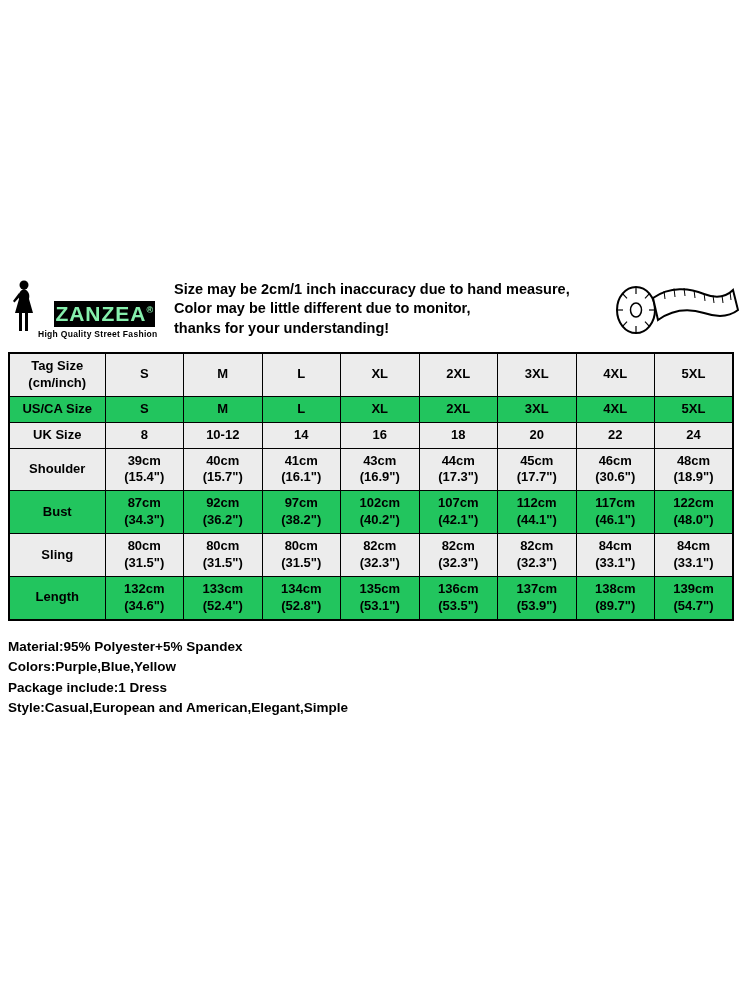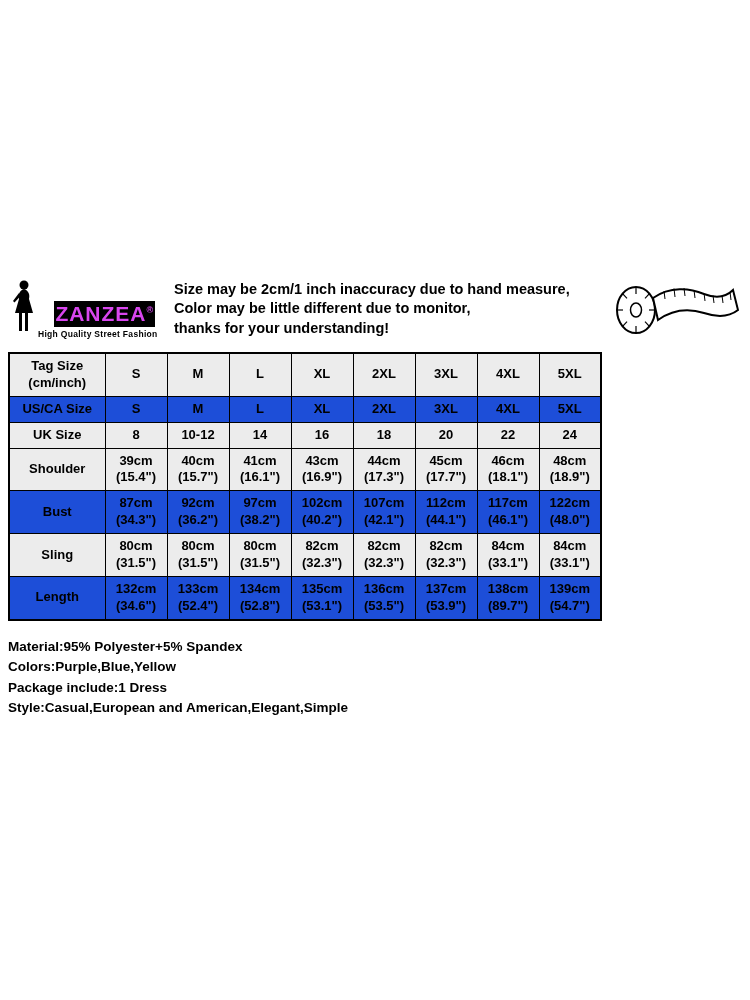--- a/index.html
+++ b/index.html
@@ -4,32 +4,32 @@
 <style>
   html,body { margin:0; padding:0; background:#ffffff; }
   body { width:750px; height:1000px; font-family:"Liberation Sans", sans-serif; color:#000; overflow:hidden; }
   .page { position:relative; width:750px; height:1000px; background:#fff; }
   .content { padding-top:274px; }
 
   
   .header-row { display:flex; align-items:center; justify-content:space-between; padding:0 10px; min-height:70px; }
   .logo-wrap { display:flex; align-items:flex-end; width:158px; flex:0 0 auto; }
   .logo-col { display:flex; flex-direction:column; align-items:center; margin-left:2px; }
-  .logo-box { background:#000; color:#d946ef; font-weight:bold; font-size:21px; letter-spacing:1px; padding:2px 1px 3px; line-height:1;margin-left:14px; }
+  .logo-box { background:#000; color:#86efac; font-weight:bold; font-size:21px; letter-spacing:1px; padding:2px 1px 3px; line-height:1;margin-left:14px; }
   .logo-box sup { font-size:9px; vertical-align:super; }
   .tagline { font-size:8.5px; font-weight:bold; letter-spacing:0.3px; margin-top:2px; white-space:nowrap; }
   .notice { flex:1; font-weight:bold; font-size:14.5px; line-height:1.35; white-space:pre-line; padding:0 6px; }
   .tape-wrap { width:132px; flex:0 0 auto; display:flex; justify-content:flex-end; }
 
   
-  table { border-collapse:collapse; table-layout:fixed; width:594px; margin:8px 8px 16px; border:2px solid #000; }
+  table { border-collapse:collapse; table-layout:fixed; width:726px; margin:8px 8px 16px; border:2px solid #000; }
   col.lbl { width:96px; }
   th, td { border:1px solid #000; font-size:13px; font-weight:bold; text-align:center; vertical-align:middle; padding:4px 1px; line-height:1.3; white-space:pre-line; }
   tr.odd { background:#ececec; }
-  tr.even { background:#1d4ed8; }
+  tr.even { background:#22c55e; }
 
   
   .details { margin:16px 8px 0; font-size:13.5px; font-weight:bold; line-height:1.45; }
   .details > div { margin-bottom:1px; }
 </style>
 </head>
 <body>
 
 <div class="page">
   <div class="content">
@@ -139,21 +139,21 @@
 (15.7")</td>
           <td>41cm
 (16.1")</td>
           <td>43cm
 (16.9")</td>
           <td>44cm
 (17.3")</td>
           <td>45cm
 (17.7")</td>
           <td>46cm
-(18.1")</td>
+(30.6")</td>
           <td>48cm
 (18.9")</td>
         </tr>
         <tr class="even">
           <th>Bust</th>
           <td>87cm
 (34.3")</td>
           <td>92cm
 (36.2")</td>
           <td>97cm

